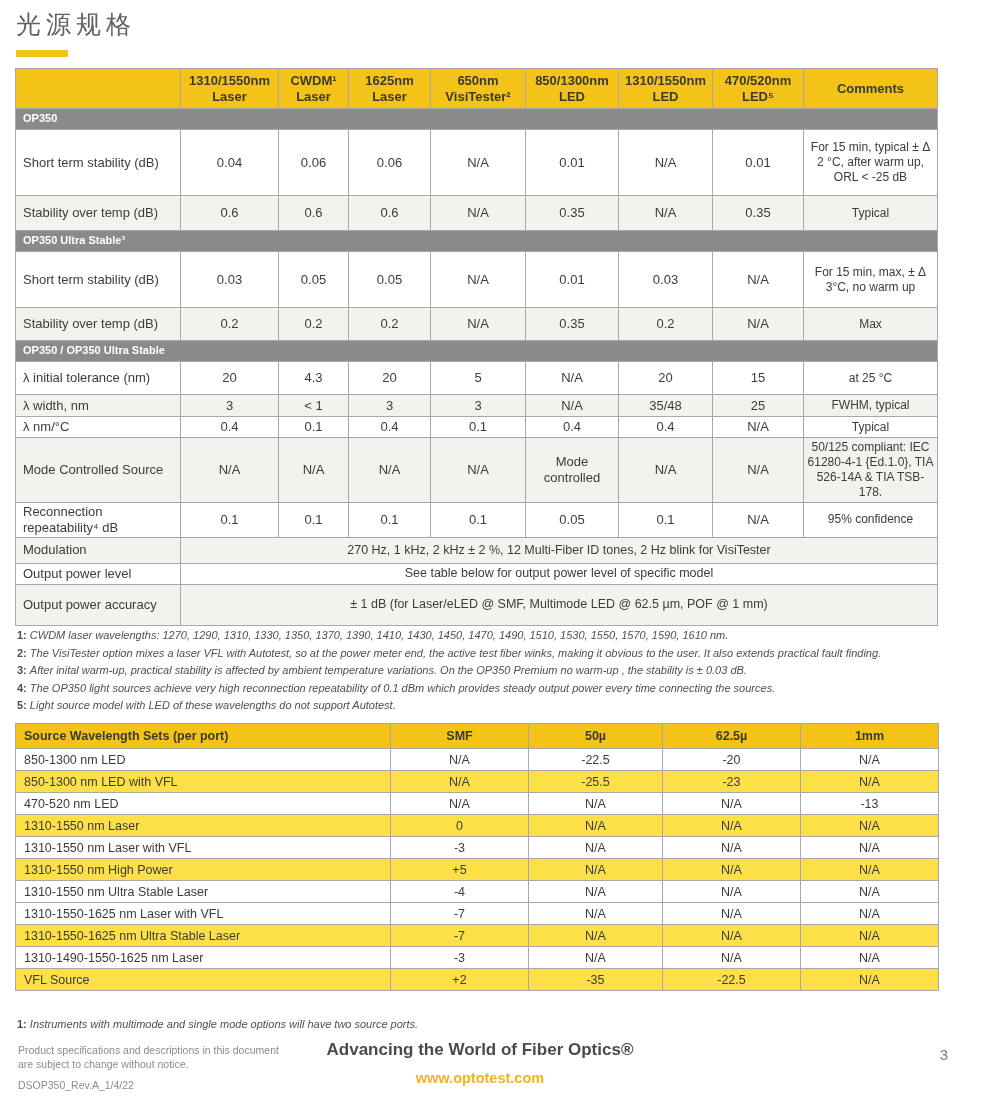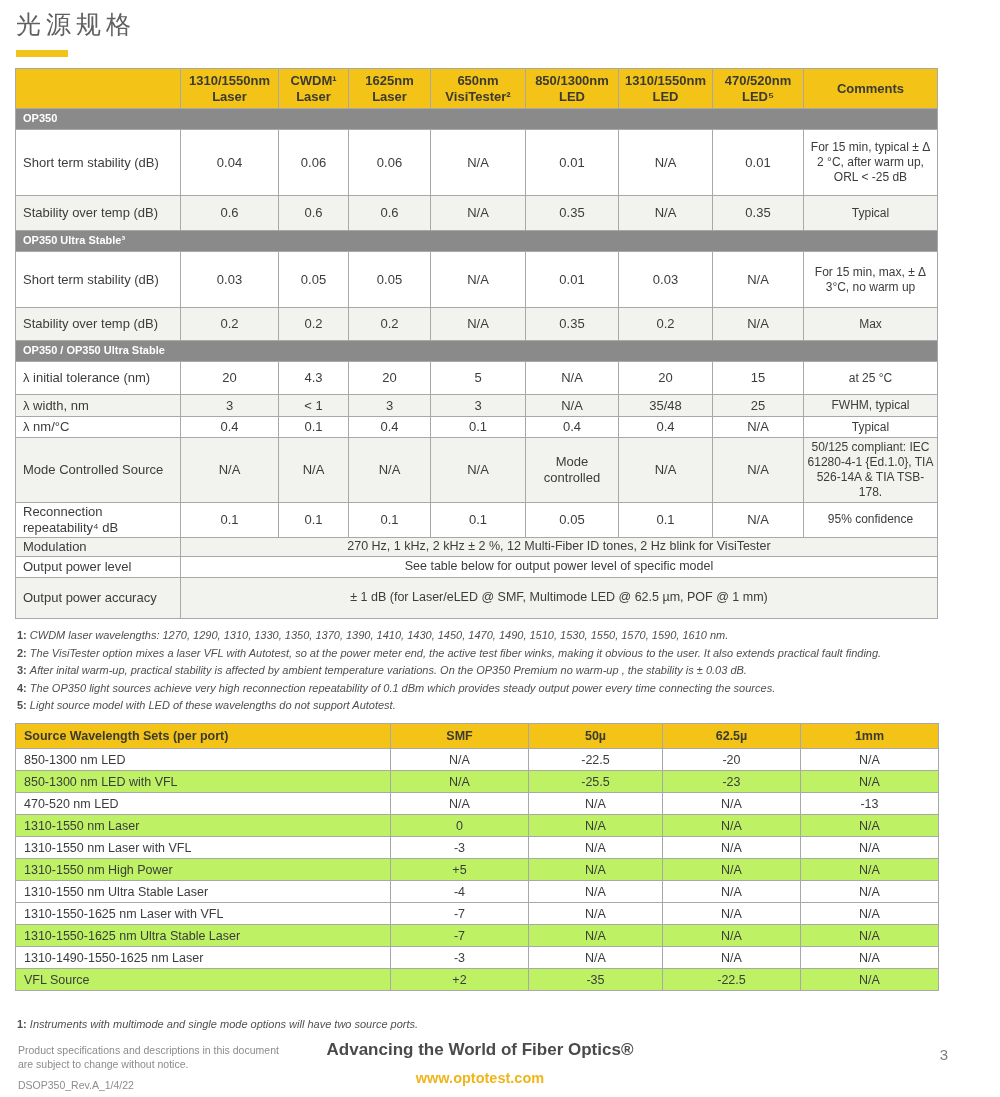--- a/index.html
+++ b/index.html
@@ -23,36 +23,36 @@
   .spec th { background: #F3C317; color: #3b3b30; font-weight: 700; white-space: pre-line; font-size: 13px; }
   tr.head { height: 40px; }
   tr.sec { height: 21px; }
   tr.sec td { background: #8a8a8a; color: #ffffff; font-weight: 700; text-align: left; padding-left: 7px; font-size: 11px; }
   .spec .lbl { text-align: left; padding-left: 7px; }
   tr.alt td { background: #f2f2ee; }
   .spec .cmt { font-size: 12px; line-height: 1.25; }
   .spec .merged { font-size: 12.5px; }
   .rh66 { height: 66px; } .rh35 { height: 35px; } .rh56 { height: 56px; }
   .rh33 { height: 33px; } .rh22 { height: 22px; } .rh21 { height: 21px; }
-  .rh65 { height: 65px; } .rh38 { height: 22px; } .rh19 { height: 19px; padding-left: 43px; } .rh41 { height: 41px; }
+  .rh65 { height: 65px; } .rh38 { height: 22px; } .rh19 { height: 26px; padding-left: 43px; } .rh41 { height: 41px; }
 
   .footnotes { position: absolute; left: 17px; top: 627px; width: 965px; font-size: 11px; line-height: 17.5px; color: #4f4f4f; }
   .fn .n { font-weight: 700; font-style: normal; }
   .fn .t { font-style: italic; }
 
   table.wl {
     position: absolute; left: 15px; top: 723px; width: 923px;
     border-collapse: collapse; table-layout: fixed; font-size: 12.5px;
   }
   .wl td, .wl th { border: 1px solid #a8a8a8; text-align: center; vertical-align: middle; padding: 1px 4px; }
   .wl th { background: #F3C317; color: #3b3b30; font-weight: 700; height: 25px; }
   .wl th.lblh { text-align: left; padding-left: 8px; }
   .wl td.lbl { text-align: left; padding-left: 8px; }
   .wl tr { height: 22px; }
-  .wl tr.alt td { background: #bef264; }
+  .wl tr.alt td { background: #fde047; }
   .wl-footnote { position: absolute; left: 17px; top: 1018px; font-size: 11px; color: #4f4f4f; }
 
   .f-disclaimer { position: absolute; left: 18px; top: 1044px; width: 268px; font-size: 10.5px; line-height: 13.5px; color: #8c8c8c; }
   .f-docid { position: absolute; left: 18px; top: 1079px; font-size: 10.5px; color: #8c8c8c; }
   .f-tagline { position: absolute; left: 0; top: 1040px; width: 960px; text-align: center; font-size: 17px; font-weight: 700; color: #4a4a4a; }
   .f-web { position: absolute; left: 0; top: 1070px; width: 960px; text-align: center; font-size: 14.5px; font-weight: 700; color: #EFB51B; text-decoration: none; }
   .f-page { position: absolute; right: 52px; top: 1046px; font-size: 15px; color: #7d7d7d; }
 </style>
 </head>
 <body>

